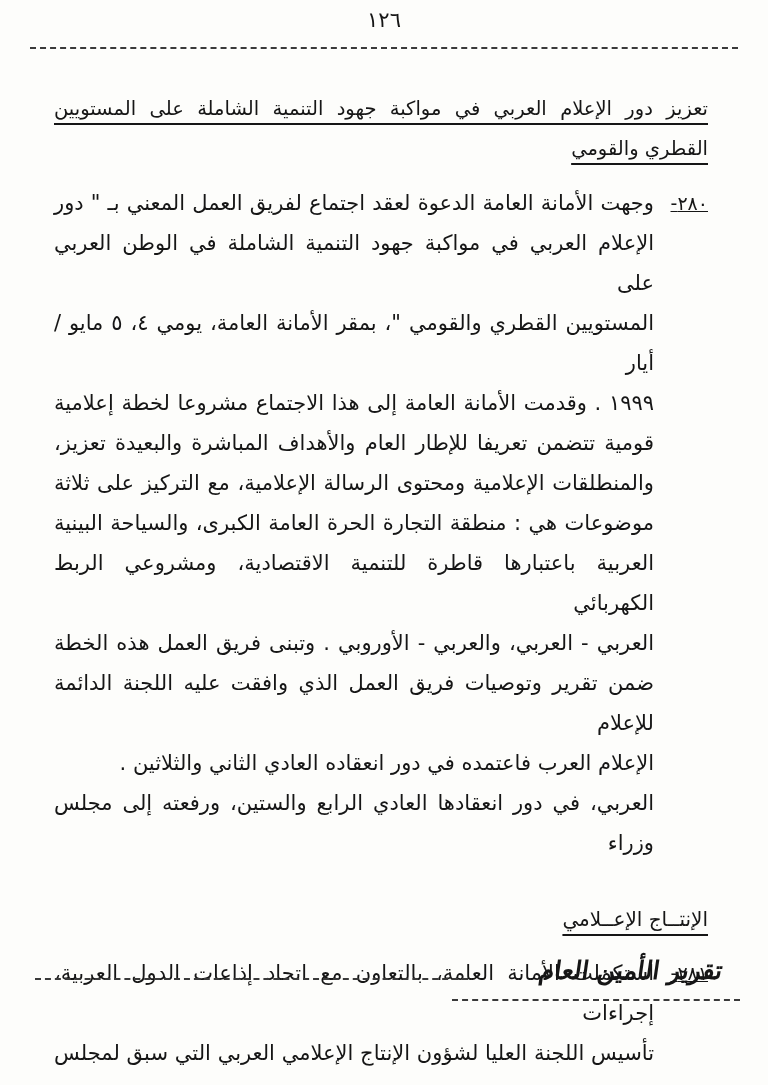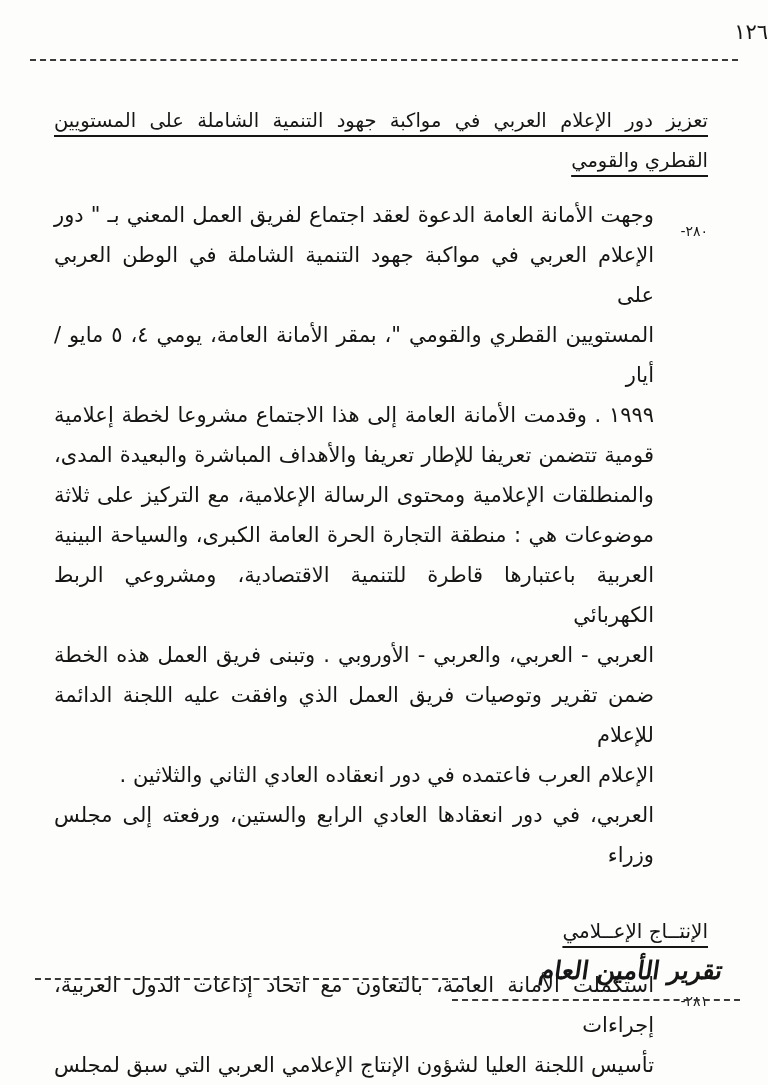--- a/index.html
+++ b/index.html
@@ -9,22 +9,22 @@
     width: 768px;
     height: 1085px;
     margin: 0 auto;
     background: #fdfdfb;
     color: #161616;
     font-family: "DejaVu Sans", sans-serif;
     direction: rtl;
     overflow: hidden;
   }
   .page-number {
-    padding-top: 20px;
-    text-align: right;
+    padding-top: 8px;
+    text-align: center;
     font-size: 21px;
     letter-spacing: 2px;
   }
   .dashed {
     border-top: 2px dashed #3a3a3a;
   }
   .top-divider {
     margin: 15px 30px 0 30px;
   }
   .content {
@@ -48,23 +48,24 @@
     font-size: 19.5px;
   }
   .paragraph {
     position: relative;
     margin-top: 14px;
     padding-right: 54px;
   }
   .para-number {
     position: absolute;
     right: 0;
-    top: 16px;
+    top: 0;
     line-height: 40px;
-    font-size: 14px;
+    font-size: 19px;
+    text-decoration: underline;
   }
   .subheading {
     margin-top: 36px;
     line-height: 40px;
     font-size: 20px;
   }
   .subheading span {
     text-decoration: underline;
     text-underline-offset: 8px;
     text-decoration-thickness: 1.5px;
@@ -115,21 +116,21 @@
         <div class="line last-line">القطري والقومي</div>
       </div>
 
     <div class="paragraph">
       <span class="para-number">٢٨٠-</span>
       <div class="para-body">
           <div class="line">وجهت الأمانة العامة الدعوة لعقد اجتماع لفريق العمل المعني بـ " دور</div>
           <div class="line">الإعلام العربي في مواكبة جهود التنمية الشاملة في الوطن العربي على</div>
           <div class="line">المستويين القطري والقومي "، بمقر الأمانة العامة، يومي ٤، ٥ مايو / أيار</div>
           <div class="line">١٩٩٩ . وقدمت الأمانة العامة إلى هذا الاجتماع مشروعا لخطة إعلامية</div>
-          <div class="line">قومية تتضمن تعريفا للإطار تعريفا والأهداف المباشرة والبعيدة المدى،</div>
+          <div class="line">قومية تتضمن تعريفا للإطار العام والأهداف المباشرة والبعيدة تعزيز،</div>
           <div class="line">والمنطلقات الإعلامية ومحتوى الرسالة الإعلامية، مع التركيز على ثلاثة</div>
           <div class="line">موضوعات هي : منطقة التجارة الحرة العامة الكبرى، والسياحة البينية</div>
           <div class="line">العربية باعتبارها قاطرة للتنمية الاقتصادية، ومشروعي الربط الكهربائي</div>
           <div class="line">العربي - العربي، والعربي - الأوروبي . وتبنى فريق العمل هذه الخطة</div>
           <div class="line">ضمن تقرير وتوصيات فريق العمل الذي وافقت عليه اللجنة الدائمة للإعلام</div>
           <div class="line last-line">الإعلام العرب فاعتمده في دور انعقاده العادي الثاني والثلاثين .</div>
           <div class="line">العربي، في دور انعقادها العادي الرابع والستين، ورفعته إلى مجلس وزراء</div>
         </div>
     </div>
 

